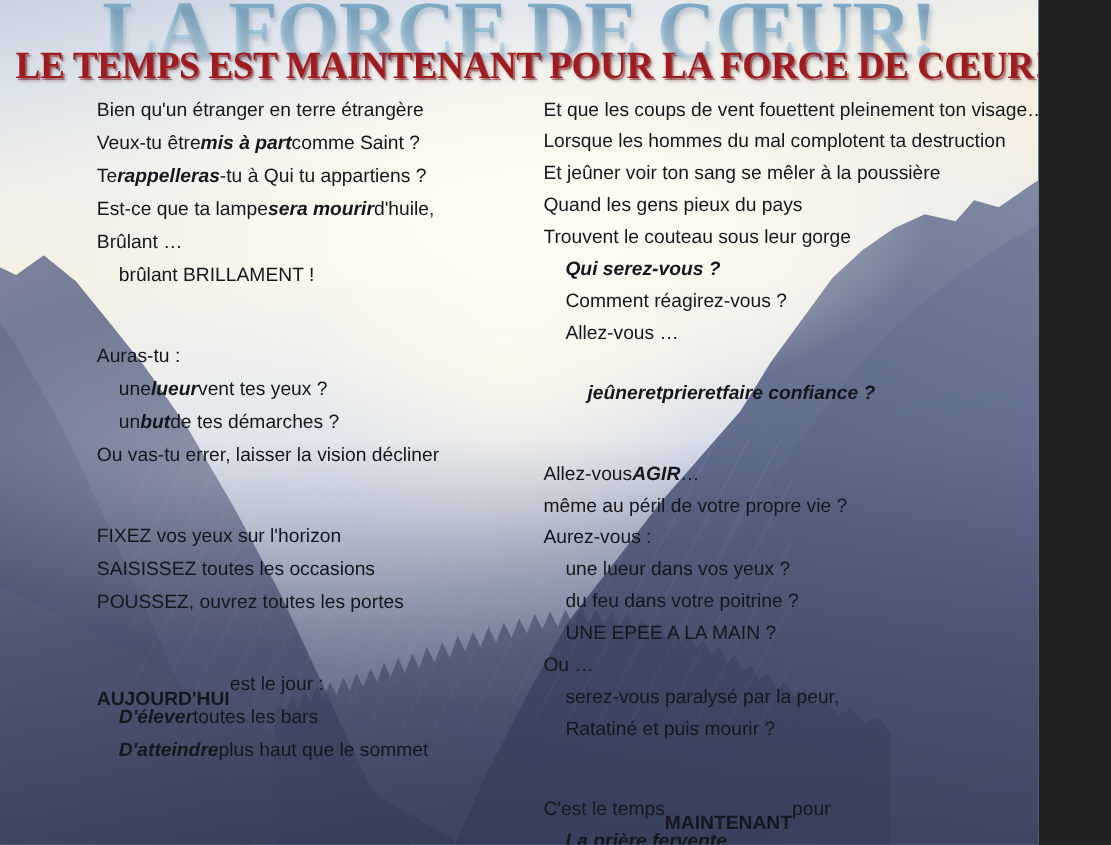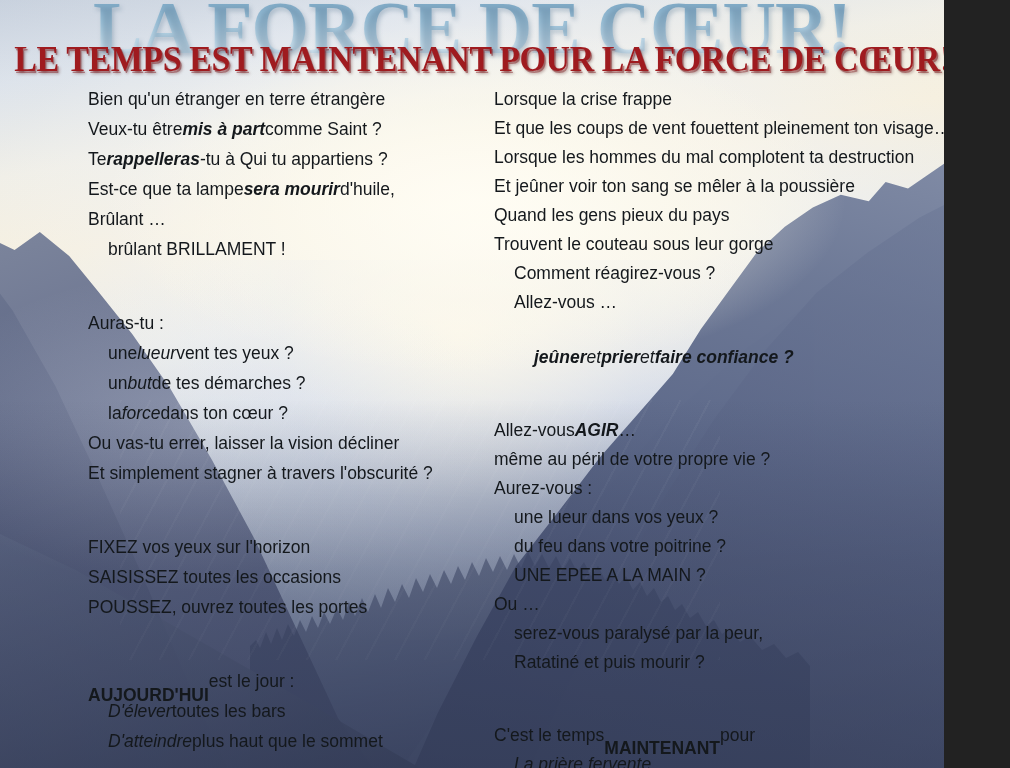--- a/index.html
+++ b/index.html
@@ -195,21 +195,21 @@
     text-align: center;
   }
   .spacer { height: 30px; }
   .spacer-sm { height: 14px; }
 
   .i1 { padding-left: 20px; }
   .i2 { padding-left: 40px; margin-top: 26px; }
 
   .bi { font-weight: bold; font-style: italic; }
   .b  { font-weight: bold; margin-top: 27px; }
-  .it { font-style: italic; }
+  .it { font-style: italic; font-weight: bold; }
 
   
   .col-right .line { height: 29px; }
 </style>
 </head>
 <body>
 
 <div class="slide">
 
   <div class="bg">
@@ -275,30 +275,22 @@
         <div class="line i1">
             <span>une </span>
             <span class="it">lueur</span>
             <span> vent tes yeux ?</span>
           </div>
         <div class="line i1">
             <span>un </span>
             <span class="it">but</span>
             <span> de tes démarches ?</span>
           </div>
-        <div class="line i1">
-            <span>la </span>
-            <span class="it">force</span>
-            <span> dans ton cœur ?</span>
-          </div>
         <div class="line">
             <span>Ou vas-tu errer, laisser la vision décliner</span>
-          </div>
-        <div class="line">
-            <span>Et simplement stagner à travers l'obscurité ?</span>
           </div>
       </div>
 
       <div class="spacer"></div>
       <div class="spacer-sm"></div>
 
       <div class="stanza">
         <div class="line">
             <span>FIXEZ vos yeux sur l'horizon</span>
           </div>
@@ -328,36 +320,36 @@
           </div>
 
       </div>
 
     </div>
 
     <div class="col col-right">
 
       <div class="stanza">
         <div class="line">
-            <span>Lorsque la crise frappe</span>
-          </div>
-        <div class="line">
             <span>Et que les coups de vent fouettent pleinement ton visage…</span>
           </div>
         <div class="line">
             <span>Lorsque les hommes du mal complotent ta destruction</span>
           </div>
         <div class="line">
             <span>Et jeûner voir ton sang se mêler à la poussière</span>
           </div>
         <div class="line">
             <span>Quand les gens pieux du pays</span>
           </div>
         <div class="line">
             <span>Trouvent le couteau sous leur gorge</span>
+          </div>
+        <div class="line i1">
+            <span class="bi">Qui serez-vous ?</span>
           </div>
         <div class="line i1">
             <span>Comment réagirez-vous ?</span>
           </div>
         <div class="line i1">
             <span>Allez-vous …</span>
           </div>
         <div class="line i2">
             <span class="bi">jeûner</span>
             <span class="it"> et </span>

